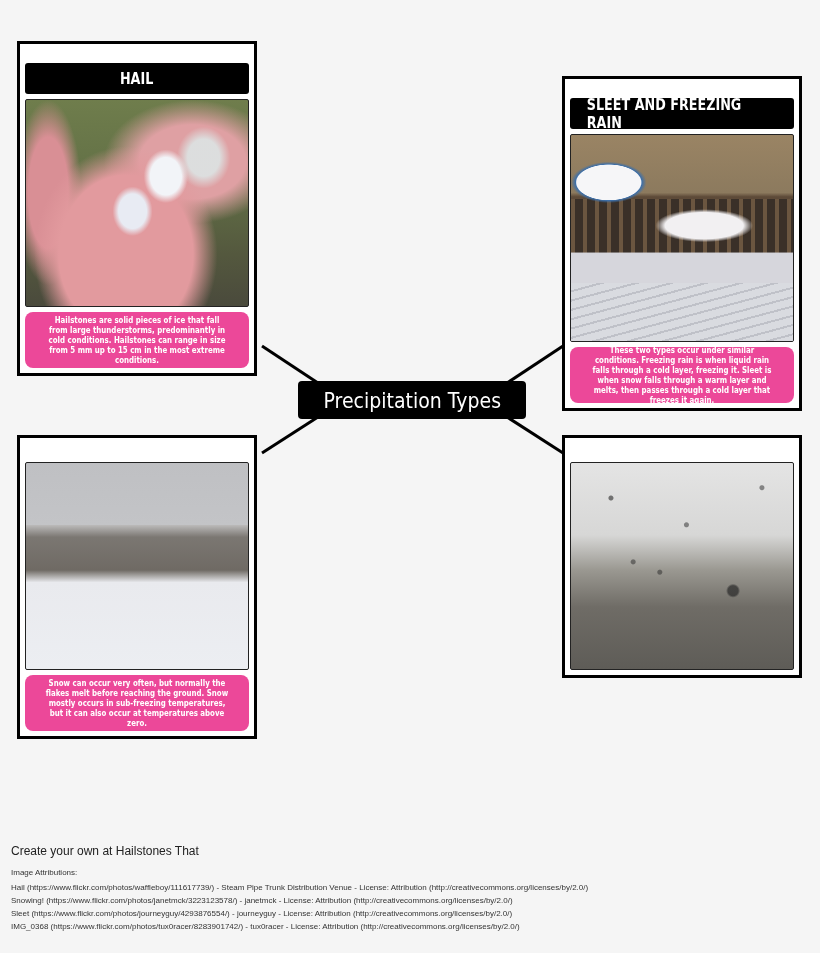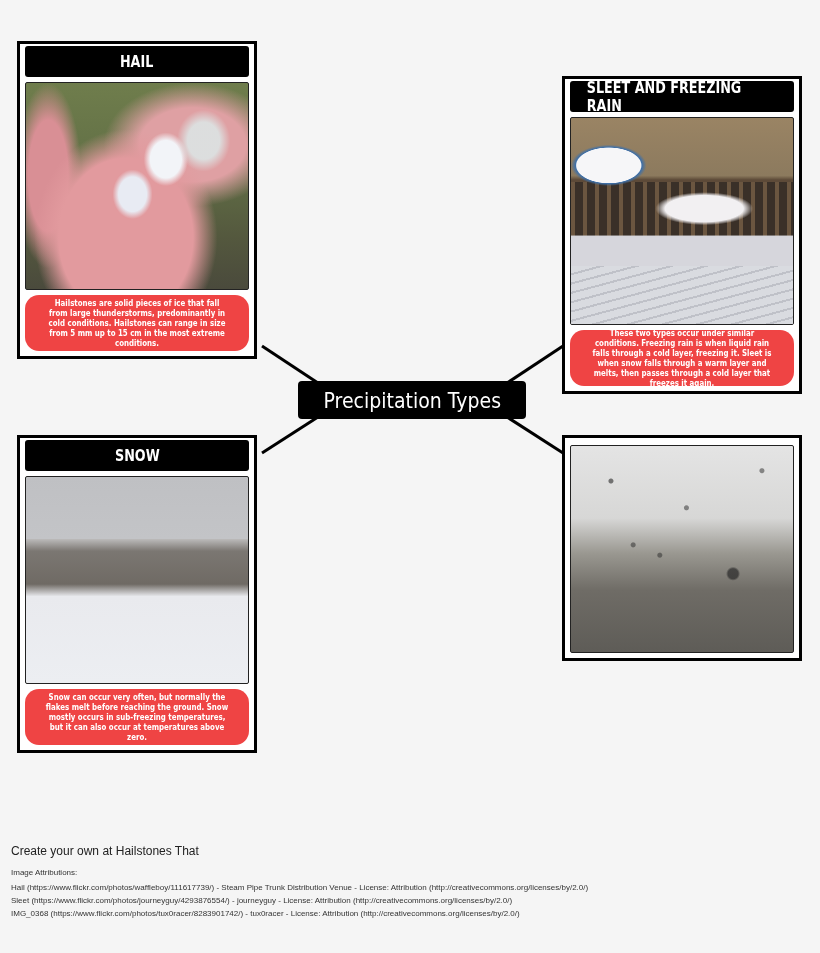--- a/index.html
+++ b/index.html
@@ -10,21 +10,21 @@
     overflow: hidden;
     font-family: "Liberation Sans", "DejaVu Sans", sans-serif;
   }
   .connectors { position: absolute; left: 0; top: 0; width: 820px; height: 953px; pointer-events: none; }
   .card {
     position: absolute;
     width: 240px;
     background: #fff;
     border: 3px solid #000;
     box-sizing: border-box;
-    padding: 2px 5px 5px 5px;
+    padding: 19px 5px 5px 5px;
   }
   .card-title {
     background: #000;
     color: #fff;
     border-radius: 3px;
     height: 31px;
     display: flex; align-items: center; justify-content: center;
     font-family: "DejaVu Sans", sans-serif;
     font-weight: bold;
     font-size: 15px;
@@ -35,23 +35,23 @@
   .card-image {
     margin-top: 5px;
     height: 206px;
     border: 1px solid #222;
     border-radius: 2px;
     position: relative;
     overflow: hidden;
   }
   .card-text {
     margin-top: 5px;
-    background: #ef4444;
+    background: #ec4899;
     color: #fff;
-    border-radius: 14px;
+    border-radius: 8px;
     height: 56px;
     display: flex; align-items: center; justify-content: center;
     text-align: center;
     font-family: "DejaVu Sans", sans-serif;
     font-weight: bold;
     font-size: 8.2px;
     line-height: 10px;
     padding: 0 4px;
   }
   .card-text span { display:inline-block; transform: scaleX(0.86); transform-origin:center; width:116%; }
@@ -148,32 +148,30 @@
   <div class="card-text">
       <span>These two types occur under similar conditions. Freezing rain is when liquid rain falls through a cold layer, freezing it. Sleet is when snow falls through a warm layer and melts, then passes through a cold layer that freezes it again.</span>
     </div>
 </div>
 
 <div class="center-title">
     <span>Precipitation Types</span>
   </div>
 
 <div class="card" style="left:17px; top:435px;">
-  <div class="card-title">
-      <span>SNOW</span>
-    </div>
   <div class="card-image img-snow"></div>
   <div class="card-text">
       <span>Snow can occur very often, but normally the flakes melt before reaching the ground. Snow mostly occurs in sub-freezing temperatures, but it can also occur at temperatures above zero.</span>
     </div>
 </div>
 
 <div class="card" style="left:562px; top:435px;">
   <div class="card-image img-rain"></div>
 </div>
 
 <div class="footer">
   <div class="cta">Create your own at Hailstones That</div>
   <div class="attr-heading">Image Attributions:</div>
   <div class="attr-line">Hail (https://www.flickr.com/photos/waffleboy/111617739/) - Steam Pipe Trunk Distribution Venue - License: Attribution (http://creativecommons.org/licenses/by/2.0/)</div>
+  <div class="attr-line">Snowing! (https://www.flickr.com/photos/janetmck/3223123578/) - janetmck - License: Attribution (http://creativecommons.org/licenses/by/2.0/)</div>
   <div class="attr-line">Sleet (https://www.flickr.com/photos/journeyguy/4293876554/) - journeyguy - License: Attribution (http://creativecommons.org/licenses/by/2.0/)</div>
   <div class="attr-line">IMG_0368 (https://www.flickr.com/photos/tux0racer/8283901742/) - tux0racer - License: Attribution (http://creativecommons.org/licenses/by/2.0/)</div>
 </div>
 
 </body></html>

